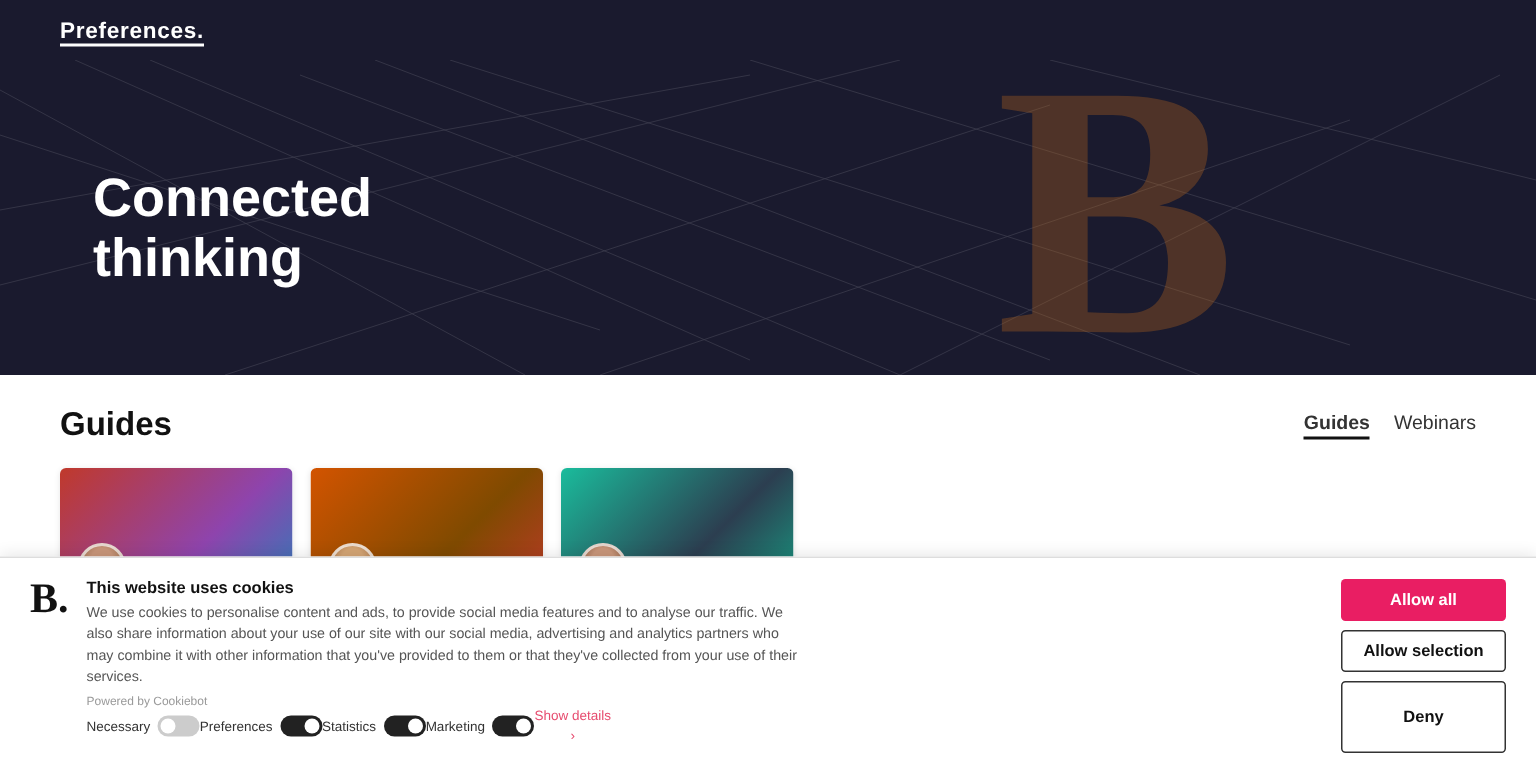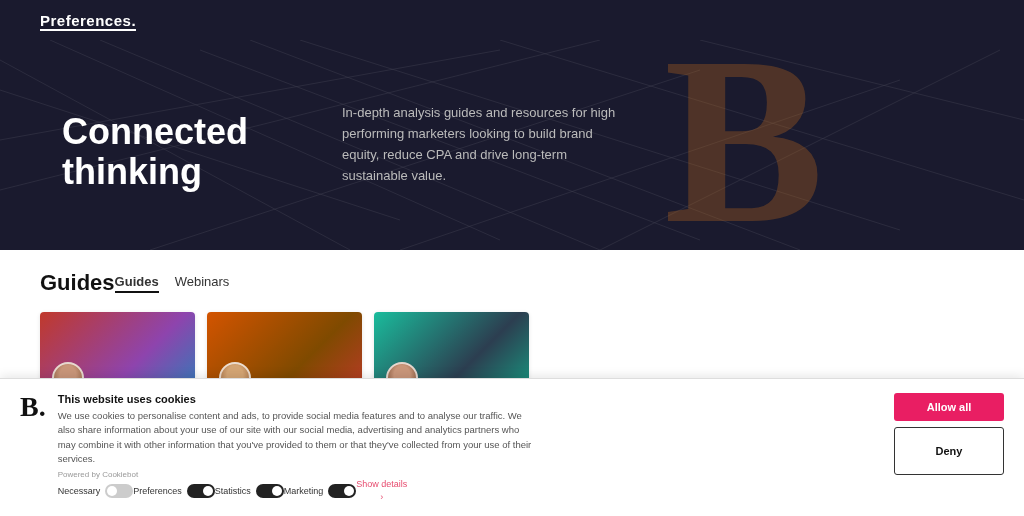--- a/index.html
+++ b/index.html
@@ -101,21 +101,21 @@
     
     .content-section {
       background: #fff;
       padding: 20px 40px 10px;
       position: relative;
       z-index: 5;
     }
     .section-header {
       display: flex;
       align-items: center;
-      justify-content: flex-start;
+      justify-content: space-between;
       margin-bottom: 16px;
     }
     .section-title {
       font-size: 22px;
       font-weight: 800;
       color: #111;
     }
     .section-tabs {
       display: flex;
       gap: 16px;
@@ -347,21 +347,20 @@
       <line x1="0" y1="20" x2="350" y2="210"></line>
       <line x1="250" y1="0" x2="800" y2="210"></line>
     </g>
   </svg>
   <div class="b-decoration">B</div>
   <div class="hero-content">
     <div class="hero-title">
       <div>Connected</div>
       <div>thinking</div>
     </div>
-    <div class="hero-desc">In-depth analysis guides and resources for high performing marketers looking to build brand equity, reduce CPA and drive long-term sustainable value.</div>
   </div>
 </section>
 
 <div class="content-section">
   <div class="section-header">
     <h2 class="section-title">Guides</h2>
     <div class="section-tabs">
       <a class="section-tab active">Guides</a>
       <a class="section-tab">Webinars</a>
     </div>
@@ -454,15 +453,16 @@
         </div>
         <a class="show-details">
           <span>Show details</span>
           <span>›</span>
         </a>
       </div>
     </div>
   </div>
   <div class="cookie-buttons">
     <button class="btn-allow-all">Allow all</button>
+    <button class="btn-allow-selection">Allow selection</button>
     <button class="btn-deny">Deny</button>
   </div>
 </div>
 
 </body></html>

